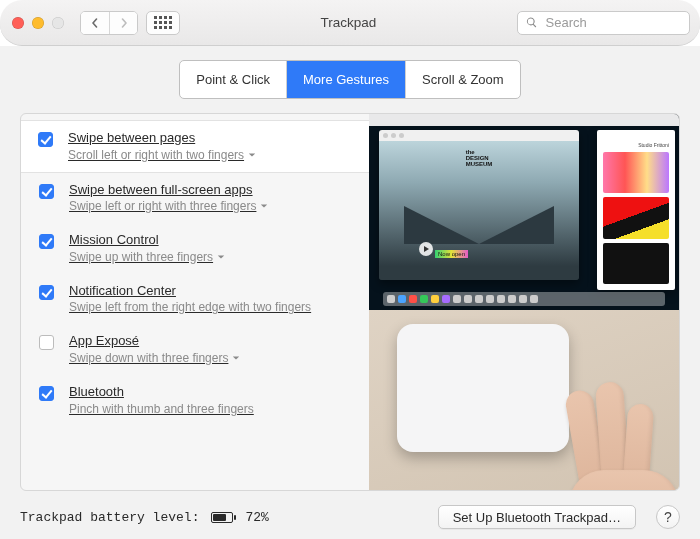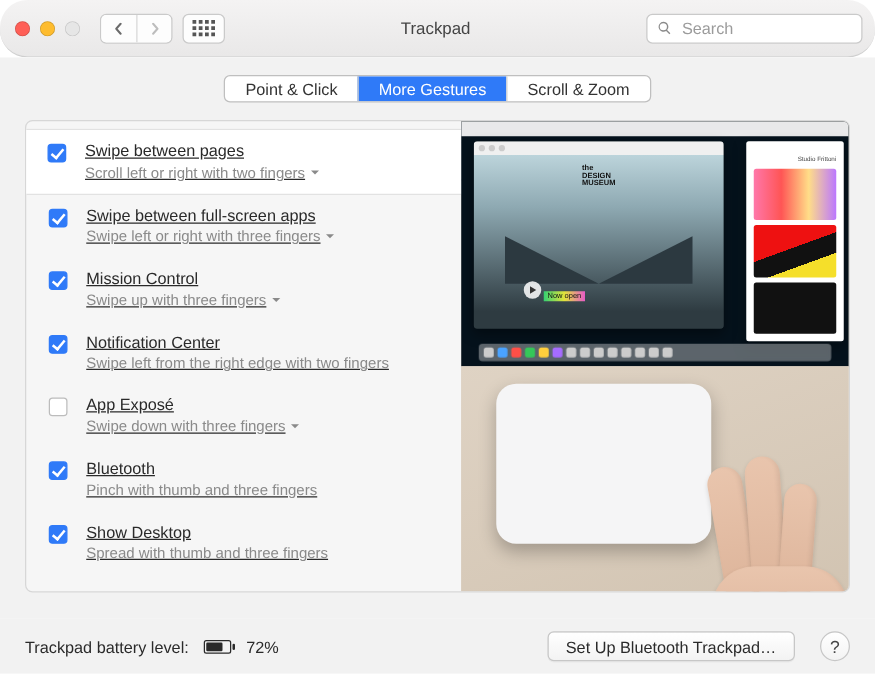--- a/index.html
+++ b/index.html
@@ -51,21 +51,21 @@
   }
   .searchbox svg{width:13px;height:13px;fill:#8a8a8a;}
   .searchbox input{border:none;outline:none;font-size:13px;color:#333;width:100%;background:transparent;}
   .searchbox input::placeholder{color:#9b9b9b;}
 
   
   .content { padding: 14px 20px 10px; background:#f2f2f2; height:calc(100% - 46px - 44px); }
   .tabs { display:flex; justify-content:center; }
   .tabstrip {
     display:flex; border:1px solid #bfbfbf; border-radius:5px; overflow:hidden;
-    background:#fff; height:22px;
+    background:#fff; height:39px;
   }
   .tabstrip .tab {
     display:flex; align-items:center; padding:0 16px; font-size:13px; color:#333;
   }
   .tabstrip .tab + .tab { border-left:1px solid #cfcfcf; }
   .tabstrip .tab.active { background:#2f7af8; color:#fff; }
 
   .panel {
     margin-top:14px; display:flex; gap:0;
     border:1px solid #d7d7d7; border-radius:6px; background:#f6f6f6; overflow:hidden;
@@ -172,21 +172,21 @@
   .f1{width:28px;height:110px;left:52px;bottom:0;transform:rotate(-10deg);}
   .f2{width:28px;height:118px;left:78px;bottom:0;transform:rotate(-4deg);}
   .f3{width:26px;height:96px;left:104px;bottom:0;transform:rotate(4deg);}
   .palm{width:110px;height:70px;left:48px;bottom:-40px;border-radius:40px;}
 
   
   .footer{
     height:44px;background:#f2f2f2;
     display:flex;align-items:center;padding:0 20px;gap:10px;
   }
-  .batt-label{font-size:13px;color:#2a2a2a;}
+  .batt-label{font-size:13px;color:#2a2a2a;font-family:Liberation Mono, monospace;}
   .batt-icon{display:inline-flex;align-items:center;margin:0 2px;}
   .batt-body{width:22px;height:11px;border:1.3px solid #2a2a2a;border-radius:2px;position:relative;}
   .batt-body::after{content:"";position:absolute;right:-4px;top:2px;width:2px;height:5px;background:#2a2a2a;border-radius:1px;}
   .batt-fill{position:absolute;left:1px;top:1px;bottom:1px;background:#2a2a2a;border-radius:1px;}
   .spacer{flex:1;}
   .mac-btn{
     border:1px solid #c7c7c7;border-radius:5px;background:linear-gradient(#fff,#f3f3f3);
     height:24px;padding:0 14px;font-size:13px;color:#2a2a2a;
     box-shadow:0 1px 0 rgba(0,0,0,.04);
   }
@@ -320,29 +320,20 @@
       <div class="opt">
         <input type="checkbox" class="cb" checked="" style="">
         <div class="opt-text">
           <div class="title">Bluetooth</div>
           <div class="sub">
             <span>Pinch with thumb and three fingers</span>
           </div>
         </div>
       </div>
 
-      <div class="opt">
-        <input type="checkbox" class="cb" checked="" style="">
-        <div class="opt-text">
-          <div class="title">Show Desktop</div>
-          <div class="sub">
-            <span>Spread with thumb and three fingers</span>
-          </div>
-        </div>
-      </div>
 
     </div>
 
     <div class="right">
       <div class="demo-screen">
         <div class="menubar"></div>
         <div class="browser">
           <div class="bar">
               <span></span>
               <span></span>

